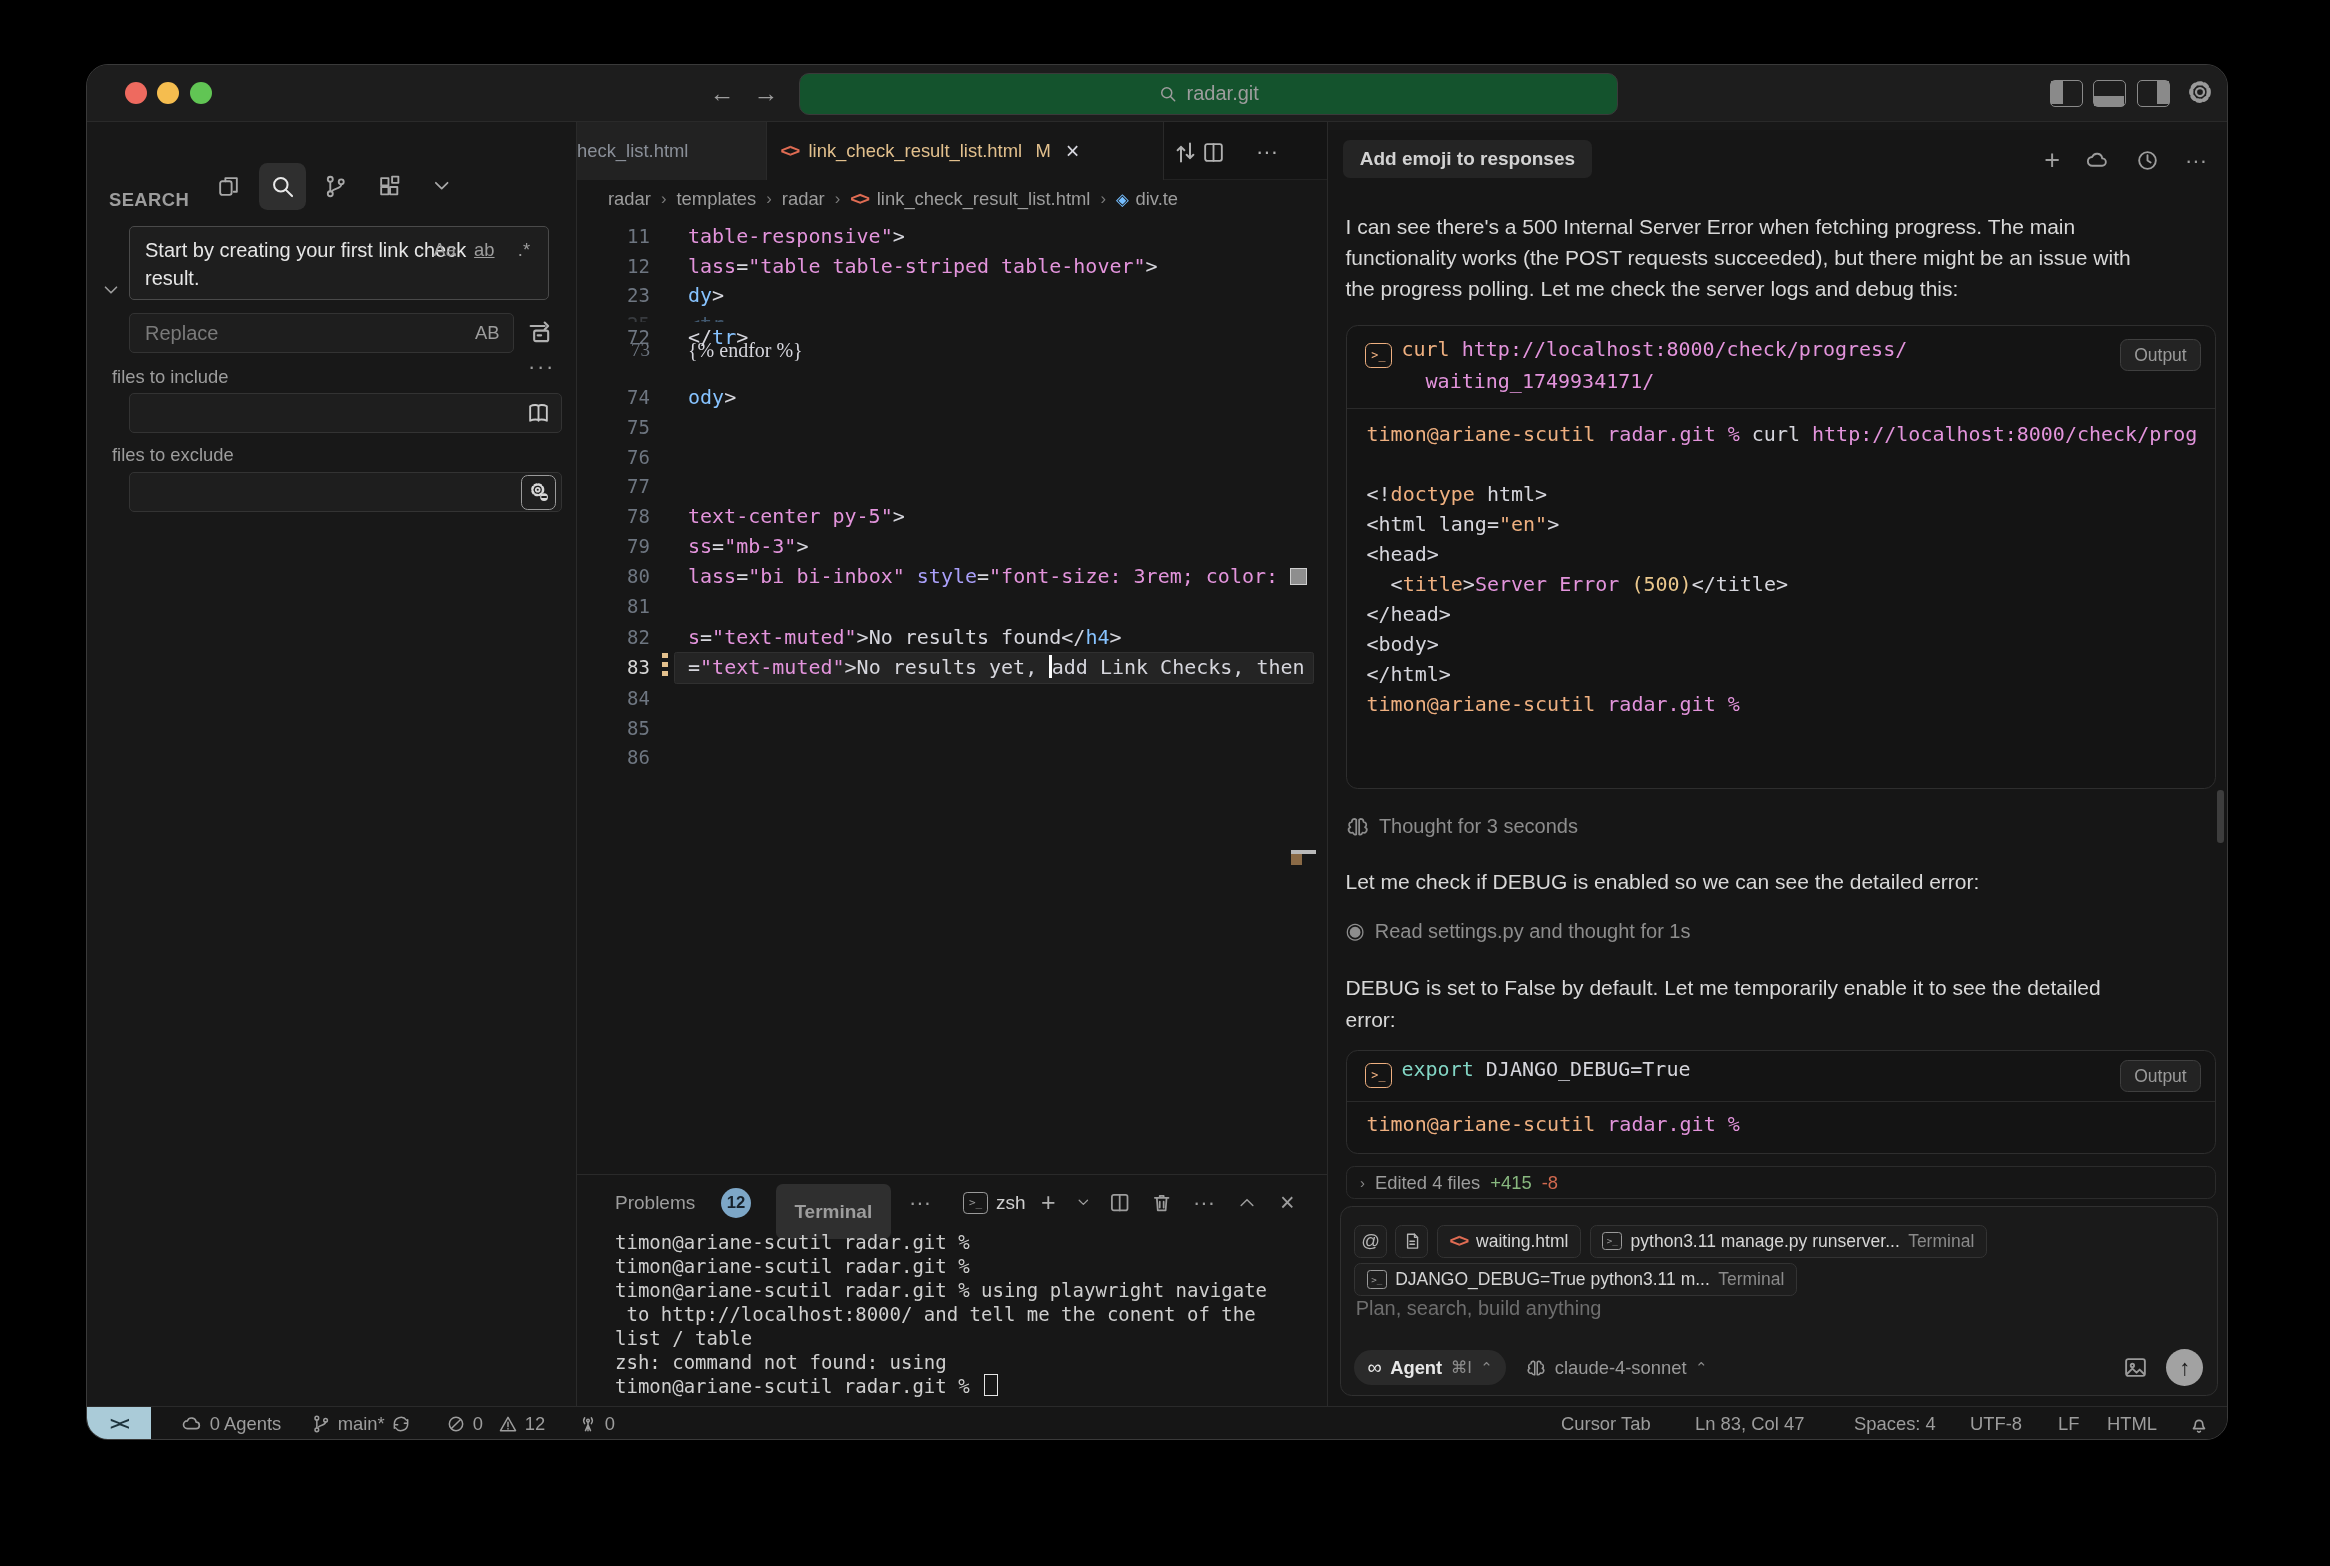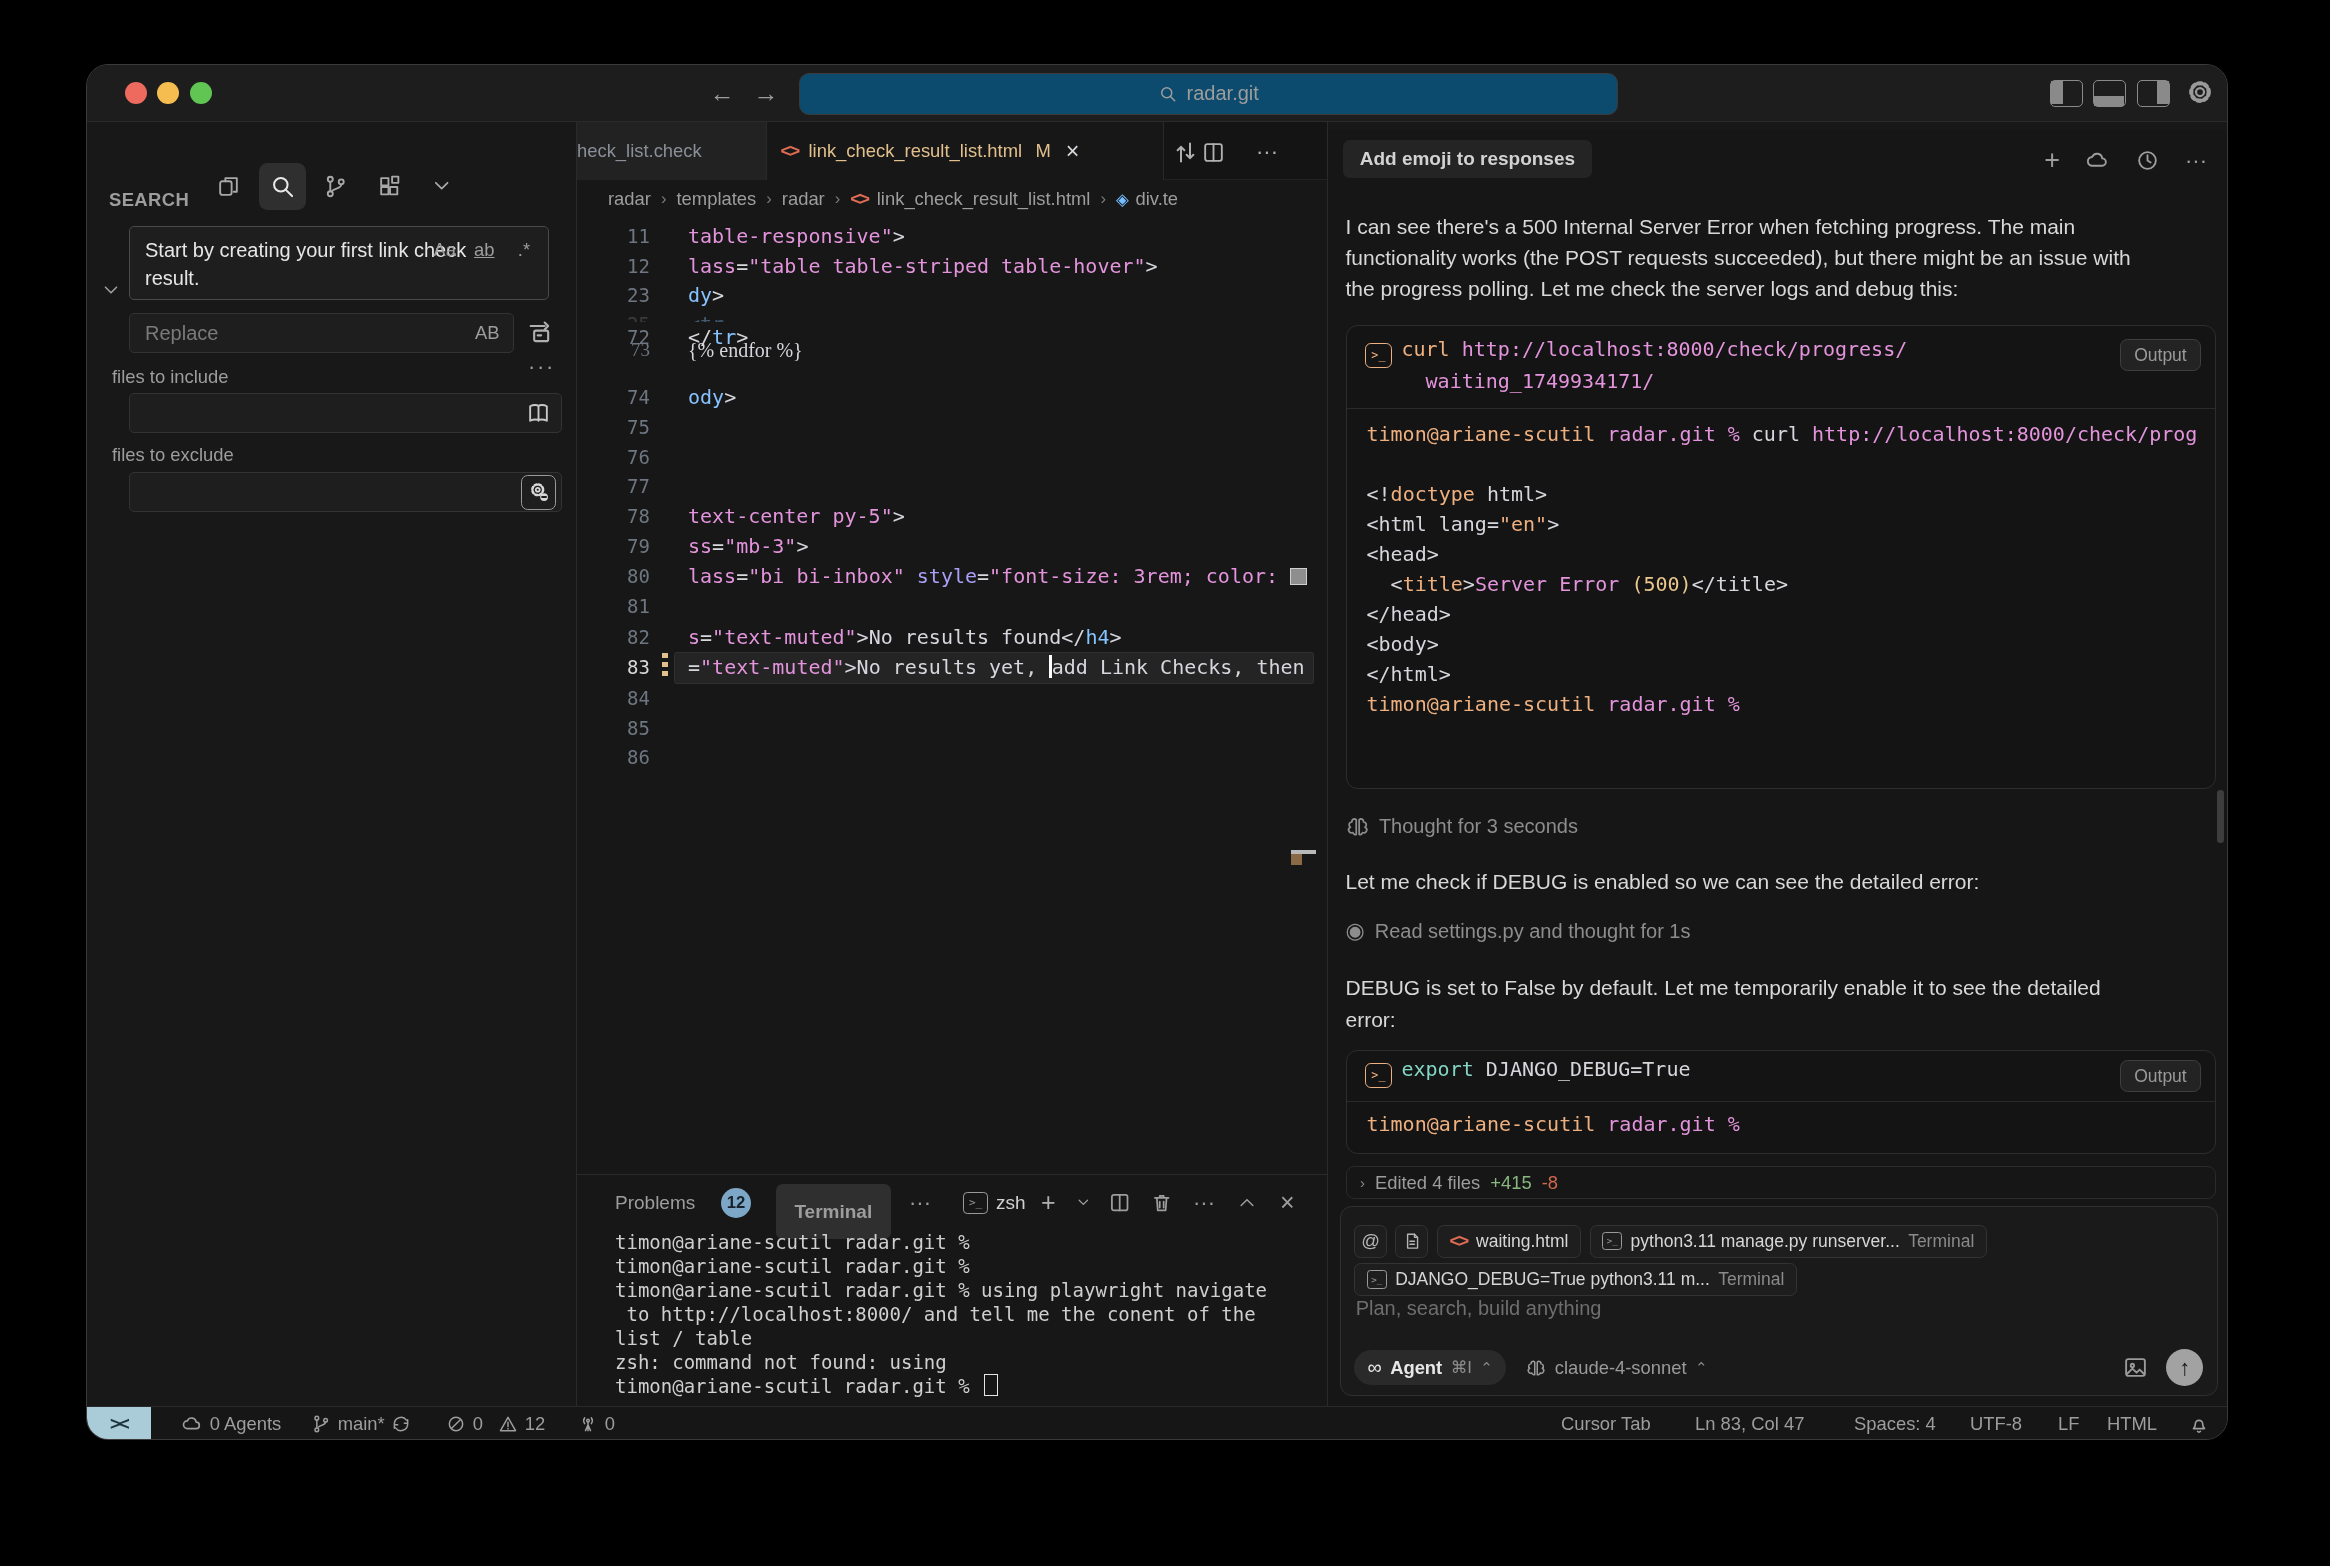--- a/index.html
+++ b/index.html
@@ -10,21 +10,21 @@
     box-shadow:0 25px 75px rgba(0,0,0,.85); }
   .abs { position:absolute; }
   svg.ic { stroke:currentColor; fill:none; stroke-width:1.8; stroke-linecap:round; stroke-linejoin:round; }
 
   
   .titlebar { position:absolute; left:0; top:0; right:0; height:57px; background:#1d1d1d;
     border-bottom:0.8px solid #2a2a2a; }
   .light { position:absolute; top:16.7px; width:22px; height:22px; border-radius:50%; }
   .nav-arrow { position:absolute; top:13.4px; width:30px; height:30px; color:#9d9d9d;
     font-size:25px; text-align:center; line-height:30px; }
-  .tsearch { position:absolute; left:712px; top:7.5px; width:819px; height:42px; background:#0c4a6e;
+  .tsearch { position:absolute; left:712px; top:7.5px; width:819px; height:42px; background:#14532d;
     border:0.8px solid #3a3a3a; border-radius:10px; display:flex; align-items:center; justify-content:center;
     gap:8.4px; color:#9d9d9d; font-size:20px; }
   .winicon { position:absolute; top:15px; width:33px; height:27px; border:1.7px solid #8a8a8a; border-radius:5px; }
   .winicon .fillpart { position:absolute; background:#8a8a8a; }
   .gear { position:absolute; top:11.7px; color:#9a9a9a; }
 
   
   .main { position:absolute; left:0; top:57px; right:0; bottom:33px; }
   .sidebar { position:absolute; left:0; top:0; width:490px; height:100%; background:#181818;
     border-right:0.8px solid #2a2a2a; }
@@ -270,21 +270,21 @@
               <circle cx="17.5" cy="17.5" r="4" fill="#d8d8d8" stroke="none"></circle>
               <path d="M15.5 17.5h4" stroke="#1e1e1e" stroke-width="2"></path>
             </svg>
         </div>
       </div>
     </aside>
 
     <section class="editor-col">
       <div class="tabstrip">
         <div class="tab tab1">
-          <span>heck_list.check</span>
+          <span>heck_list.html</span>
         </div>
         <div class="tab tab2">
           <span class="angle-ico" style="margin-left:13.4px">&lt;&gt;</span>
           <span class="fname">link_check_result_list.html</span>
           <span class="tab-mod">M</span>
           <span class="tab-close">×</span>
         </div>
         <div class="strip-ico" style="left:608px">
           <svg class="ic" width="27" height="27" viewBox="0 0 24 24">
               <path d="M8 20V7M8 7l-3 3M8 7l3 3"></path>

